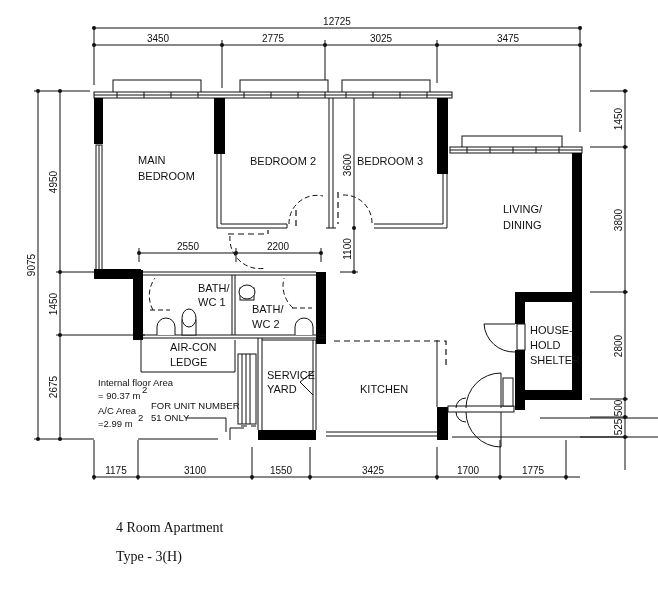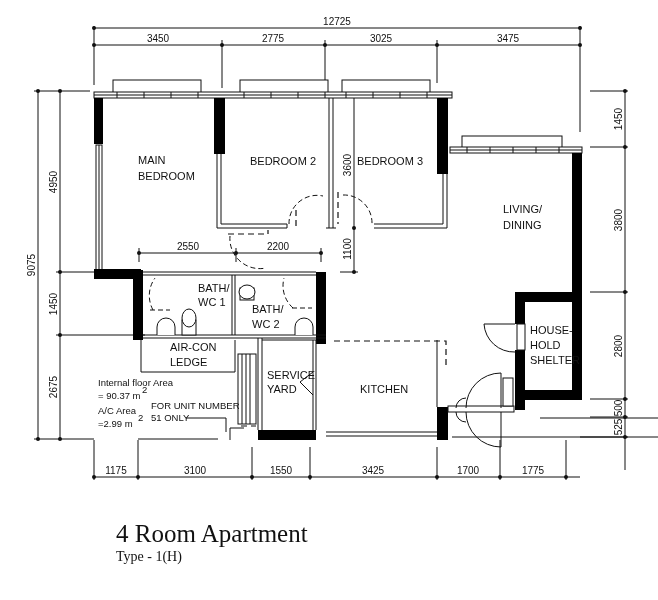--- a/index.html
+++ b/index.html
@@ -1,21 +1,21 @@
 <!DOCTYPE html>
 <html><head>
   <meta charset="utf-8">
   <style>
     html, body { margin: 0; padding: 0; background: #ffffff; }
     body { width: 658px; height: 600px; position: relative; overflow: hidden; font-family: "Liberation Sans", sans-serif; }
     #plan { position: absolute; left: 0; top: 0; width: 658px; height: 600px; }
     .dim { font-family: "Liberation Sans", sans-serif; font-size: 10px; fill: #111; }
     .lbl { font-family: "Liberation Sans", sans-serif; font-size: 11px; fill: #111; }
     .note { font-family: "Liberation Sans", sans-serif; font-size: 9.5px; fill: #111; }
-    .title { position: absolute; left: 116px; top: 520px; font-family: "Liberation Serif", serif; font-size: 25px; color: #111; }
+    .title { position: absolute; left: 116px; top: 520px; font-family: "Liberation Serif", serif; font-size: 14px; color: #111; }
     .subtitle { position: absolute; left: 116px; top: 549px; font-family: "Liberation Serif", serif; font-size: 14px; color: #111; }
   </style>
 </head>
 <body>
 
 <svg id="plan" viewBox="0 0 658 600" xmlns="http://www.w3.org/2000/svg">
 
   <g stroke="#111" stroke-width="1" fill="none">
 
     <line x1="94" y1="28" x2="580" y2="28"></line>
@@ -300,13 +300,13 @@
     <text class="note" x="142" y="393" font-size="7">2</text>
     <text class="note" x="98" y="414">A/C Area</text>
     <text class="note" x="98" y="427">=2.99  m</text>
     <text class="note" x="138" y="421" font-size="7">2</text>
     <text class="note" x="151" y="409">FOR UNIT NUMBER</text>
     <text class="note" x="151" y="421">51 ONLY</text>
   </g>
 </svg>
 
 <div class="title">4 Room Apartment</div>
-<div class="subtitle">Type - 1(H)</div>
+<div class="subtitle">Type - 3(H)</div>
 
 </body></html>

